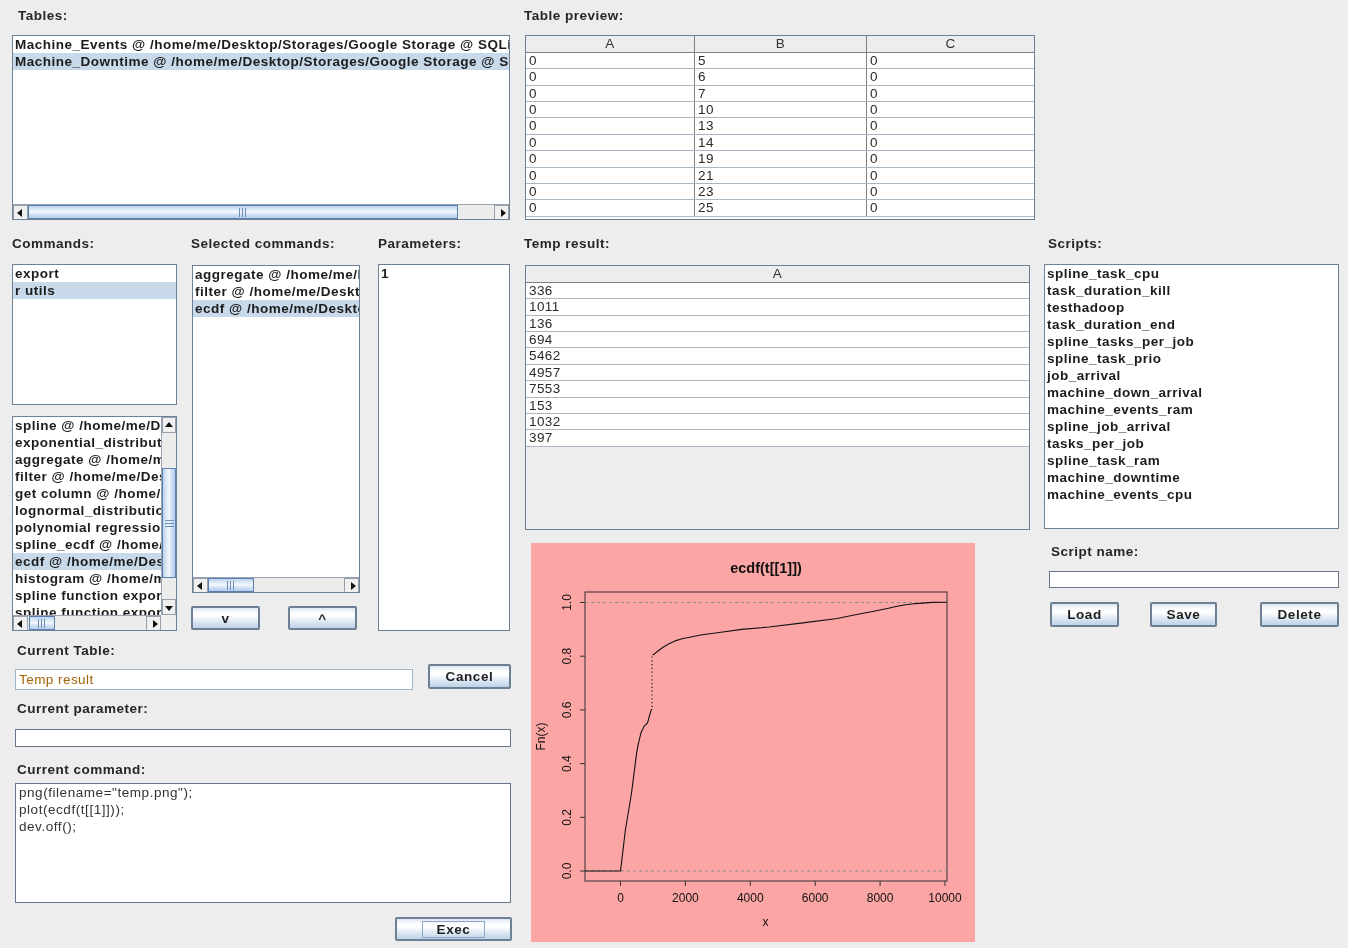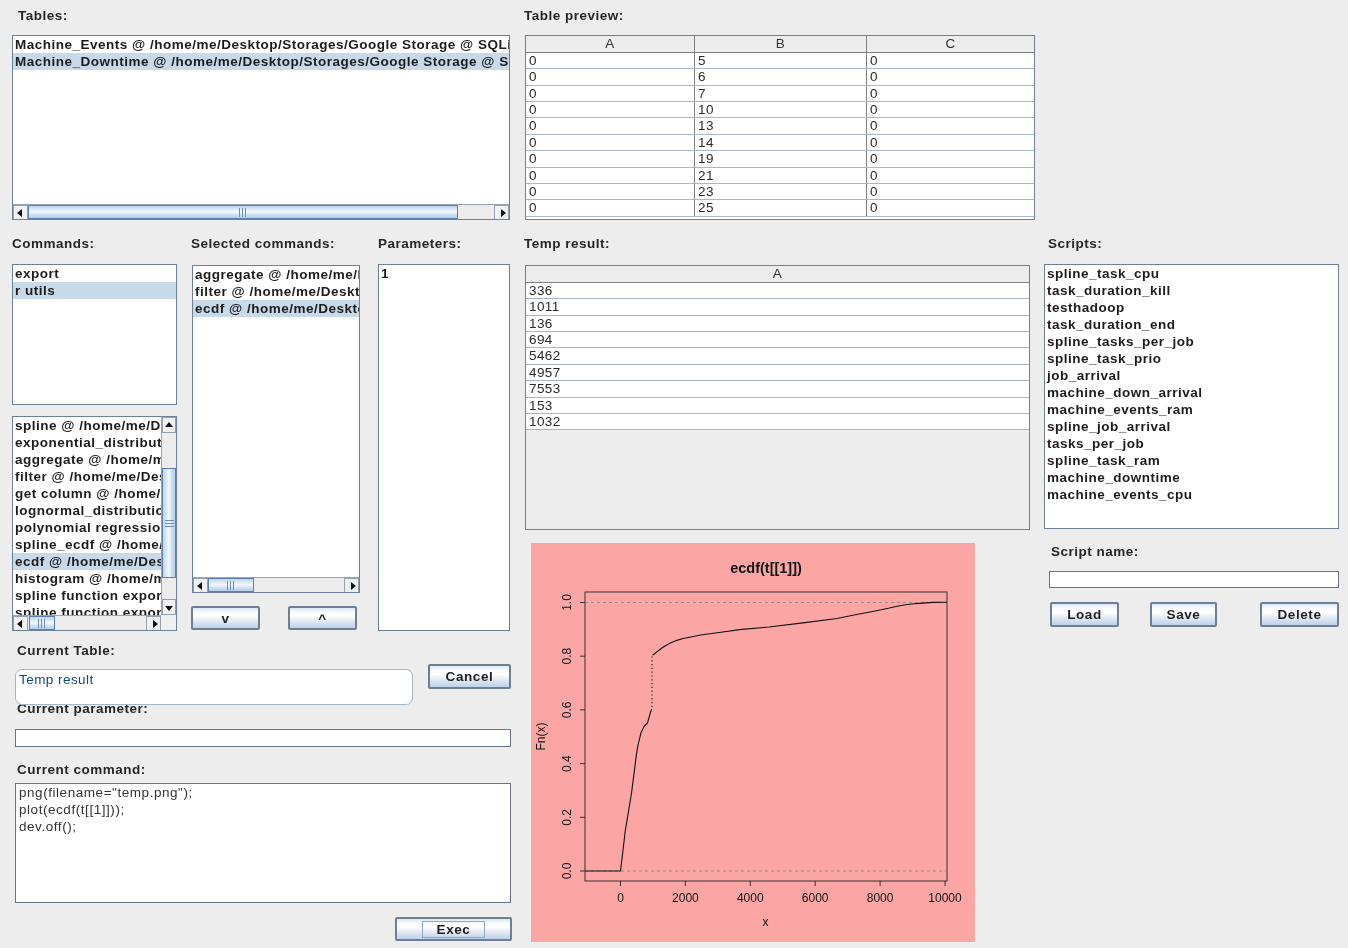--- a/index.html
+++ b/index.html
@@ -212,20 +212,23 @@
         <div style="width:503px;">4957</div>
       </div>
   <div class="tr">
         <div style="width:503px;">7553</div>
       </div>
   <div class="tr">
         <div style="width:503px;">153</div>
       </div>
   <div class="tr">
         <div style="width:503px;">1032</div>
+      </div>
+  <div class="tr">
+        <div style="width:503px;">397</div>
       </div>
   </div>
 </div>
 
 <div class="box" style="left:1044px;top:264px;width:295px;height:265px;">
   <div class="it">spline_task_cpu</div>
   <div class="it">task_duration_kill</div>
   <div class="it">testhadoop</div>
   <div class="it">task_duration_end</div>
   <div class="it">spline_tasks_per_job</div>
@@ -238,21 +241,21 @@
   <div class="it">spline_task_ram</div>
   <div class="it">machine_downtime</div>
   <div class="it">machine_events_cpu</div>
 </div>
 
 <div class="tf" style="left:1049px;top:571px;width:290px;height:17px;"></div>
 <div class="btn" style="left:1050px;top:602px;width:69px;height:25px;">Load</div>
 <div class="btn" style="left:1150px;top:602px;width:67px;height:25px;">Save</div>
 <div class="btn" style="left:1260px;top:602px;width:79px;height:25px;">Delete</div>
 
-<div class="tf" style="left:15px;top:669px;width:398px;height:36px;border-color:#a3b6c6;color:#0c4a6e;line-height:19px;padding-left:3px;border-radius:7px;">Temp result</div>
+<div class="tf" style="left:15px;top:669px;width:398px;height:21px;border-color:#a3b6c6;color:#a16207;line-height:19px;padding-left:3px;">Temp result</div>
 <div class="btn" style="left:428px;top:664px;width:83px;height:25px;">Cancel</div>
 <div class="tf" style="left:15px;top:729px;width:496px;height:17.5px;"></div>
 <div class="tf" style="left:15px;top:783px;width:496px;height:120px;line-height:17px;padding:0 0 0 3px;letter-spacing:0.55px;">png(filename="temp.png");<br>plot(ecdf(t[[1]]));<br>dev.off();</div>
 <div class="btn" style="left:395px;top:917px;width:117px;height:24px;">
     <span style="border:1px solid #8fa8c8;padding:0 14px;line-height:15px;">Exec</span>
   </div>
 
 <div style="position:absolute;left:531px;top:543px;width:444px;height:399px;background:#fca5a5;">
 <svg width="443" height="393" viewBox="0 0 443 393">
 

